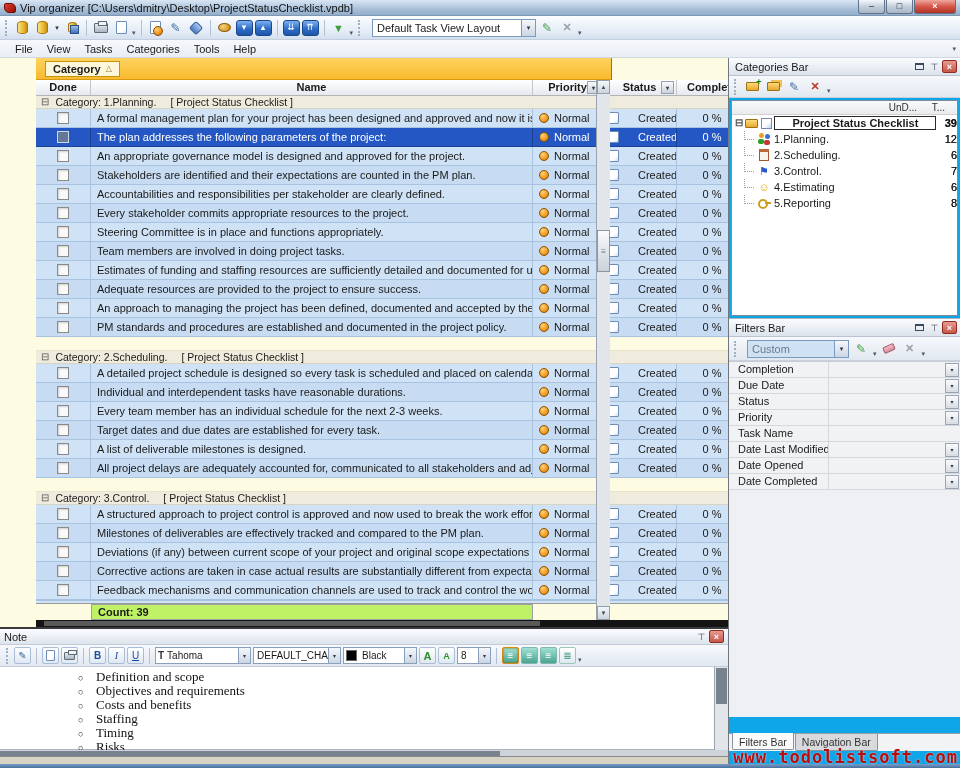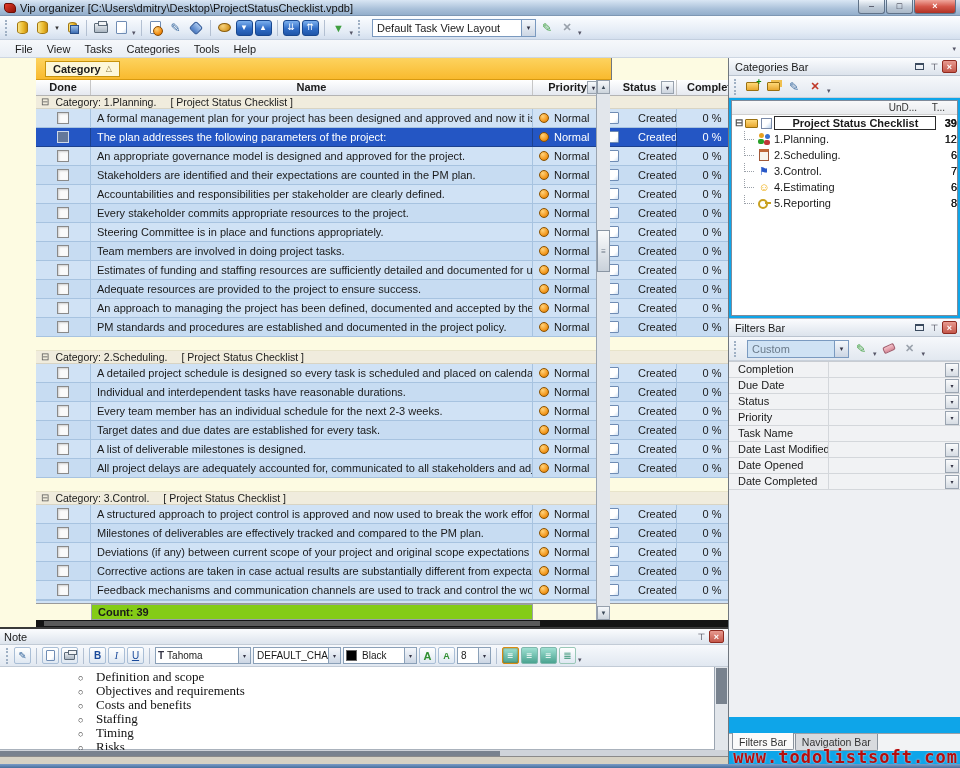--- a/index.html
+++ b/index.html
@@ -83,21 +83,21 @@
   .cb { width:12px; height:12px; background:#fafafa; border:1px solid #8a8a8a; box-shadow:inset 1px 1px 2px #d0d0d0; }
   .ball { width:10px; height:10px; border-radius:50%; background:radial-gradient(circle at 35% 30%,#ffd27a,#f49a20 60%,#c06800); border:1px solid #8a5200; flex:none; }
   .pageic { width:10px; height:12px; background:linear-gradient(135deg,#ffffff 65%,#cfe0f2); border:1px solid #6f8cb4; border-radius:1px; flex:none; }
   .trow.sel { background:#2456c4; color:#fff; }
   .trow.sel .c { border-right-color:#1c418f; border-bottom-color:#1c418f; }
   .trow.sel .cb { background:#64789a; border-color:#cdd8e8; box-shadow:none; }
   .filler { height:14px; background:#fdfbe2; border-bottom:1px solid #e8e4ca; }
   .partial { height:3px; background:#d0e2f5; border-top:1px solid #a7c3e0; }
   .countrow { height:17px; display:flex; background:#fdfbe2; border-top:1px solid #9a9a9a; width:712px; }
   .countrow .sp1 { width:55px; }
-  .countbox { width:442px; background:#84cc16; border:1px solid #9aa0a8; font-weight:bold; line-height:14px; padding-left:6px; }
+  .countbox { width:442px; background:#bef264; border:1px solid #9aa0a8; font-weight:bold; line-height:14px; padding-left:6px; }
   .hscroll { height:7px; width:728px; background:#141414; position:relative; }
   .hscroll .thumb { position:absolute; left:8px; top:1px; width:496px; height:5px; background:#5a5a5a; }
   .vscroll { position:absolute; top:22px; right:1px; width:14px; height:540px; background:#e2e6eb; border-left:1px solid #9aa4b0; }
   .varrow { height:14px; background:linear-gradient(#f6f8fa,#ccd4dc); border:1px solid #96a0ac; font-size:6px; color:#3c4a58; text-align:center; line-height:13px; }
   .varrow.bottom { position:absolute; bottom:0; left:0; right:0; }
   .vthumb { position:absolute; top:150px; left:0; right:0; height:42px; background:linear-gradient(#fafbfc,#c9d1da); border:1px solid #8a96a4;
     display:flex; align-items:center; justify-content:center; font-size:8px; color:#6a7684; }
 
   
   .note { position:relative; width:728px; height:129px; border-top:2px solid #3a3a3a; background:#eef1f5; }

